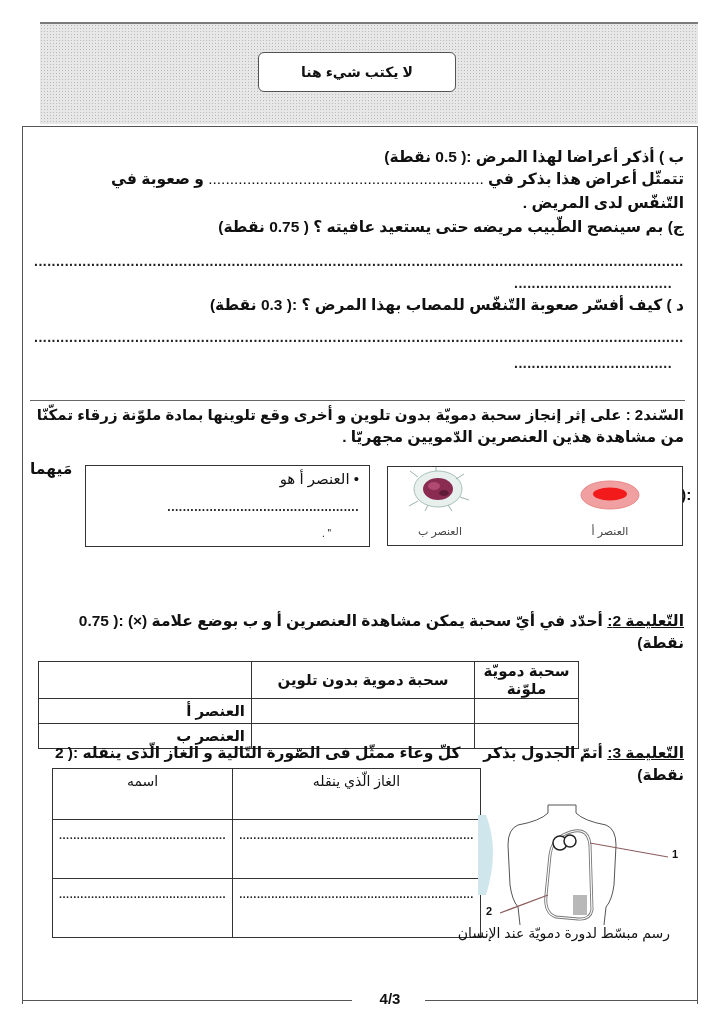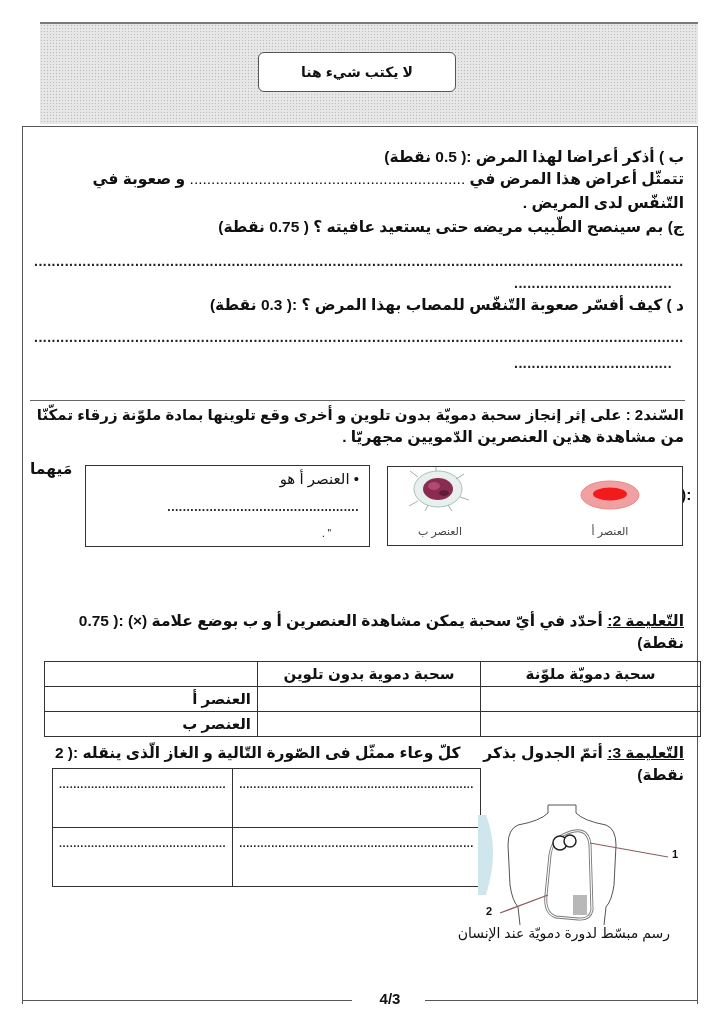--- a/index.html
+++ b/index.html
@@ -30,21 +30,21 @@
   .line { font-size:15.5px; font-weight:bold; line-height:22px; white-space:nowrap; }
   .dots { overflow:hidden; white-space:nowrap; letter-spacing:0.5px; font-weight:bold; font-size:14px; color:#222; line-height:14px; }
 
   .hr { height:0; border-top:1.5px solid #666; }
 
   
   #cells-box { left:387px; top:466px; width:294px; height:78px; border:1.5px solid #333; background:#fff; }
   #answer-box { left:85px; top:465px; width:283px; height:80px; border:1.5px solid #333; background:#fff; }
 
   table { border-collapse:collapse; }
-  #table-stain { left:44px; top:661px; width:657px;border-radius:21px; }
+  #table-stain { left:38px; top:661px; width:541px;border-radius:21px; }
   #table-stain td { border:1.2px solid #333; height:24px; padding:0 6px; font-size:15px; font-weight:bold; direction:rtl; }
   #table-vessels { left:52px; top:768px; width:416px; }
   #table-vessels td { border:1.2px solid #333; padding:0 6px; font-size:14px; direction:rtl; text-align:center; }
   u { text-decoration:underline; }
   .small { font-size:11px; }
 </style>
 </head>
 <body>
 
 <div id="header-band" class="abs"></div>
@@ -52,21 +52,21 @@
   <span>لا يكتب شيء هنا</span>
 </div>
 
 <div id="main-frame" class="abs"></div>
 <div id="bottom-line-left" class="abs"></div>
 <div id="bottom-line-right" class="abs"></div>
 <div id="page-number" class="abs">4/3</div>
 
 <div class="abs rtl line" style="right:36px; top:146px;">ب ) أذكر أعراضا لهذا المرض  :( 0.5 نقطة)</div>
 <div class="abs rtl line" style="right:36px; top:168px; width:650px;">
-  <span>تتمثّل أعراض هذا المرض في</span>
+  <span>تتمثّل أعراض هذا بذكر في</span>
   <span style="font-weight:normal;">................................................................</span>
   <span>و صعوبة في</span>
 </div>
 <div class="abs rtl line" style="right:36px; top:192px;">التّنفّس لدى المريض .</div>
 
 <div class="abs rtl line" style="right:36px; top:216px;">ج) بم سينصح الطّبيب مريضه حتى يستعيد عافيته ؟ ( 0.75 نقطة)</div>
 <div class="abs dots" style="left:34px; top:254px; width:650px;">........................................................................................................................................................</div>
 <div class="abs dots" style="left:514px; top:276px; width:170px;">....................................</div>
 
 <div class="abs rtl line" style="right:36px; top:294px;">د ) كيف أفسّر صعوبة التّنفّس للمصاب بهذا المرض ؟ :( 0.3 نقطة)</div>
@@ -136,20 +136,24 @@
 <div class="abs rtl line" style="right:36px; top:742px; width:650px;">
   <u>التّعليمة 3:</u>
   <span>أتمّ الجدول بذكر</span>
   <span style="display:inline-block; width:14px;"></span>
   <span>كلّ وعاء ممثّل فى الصّورة التّالية و الغاز الّذى ينقله   :( 2</span>
 </div>
 <div class="abs rtl line" style="right:36px; top:764px;">نقطة)</div>
 
 <table id="table-vessels" class="abs">
   <tbody>
+      <tr>
+    <td style="height:46px; vertical-align:top; padding-top:4px; width:166px;">اسمه</td>
+    <td style="height:46px; vertical-align:top; padding-top:4px;">الغاز الّذي ينقله</td>
+  </tr>
   <tr>
     <td style="height:50px; vertical-align:top; padding-top:8px;">
           <div class="dots" style="font-size:11px;">...............................................</div>
         </td>
     <td style="height:50px; vertical-align:top; padding-top:8px;">
           <div class="dots" style="font-size:11px;">..................................................................</div>
         </td>
   </tr>
   <tr>
     <td style="height:50px; vertical-align:top; padding-top:8px;">

